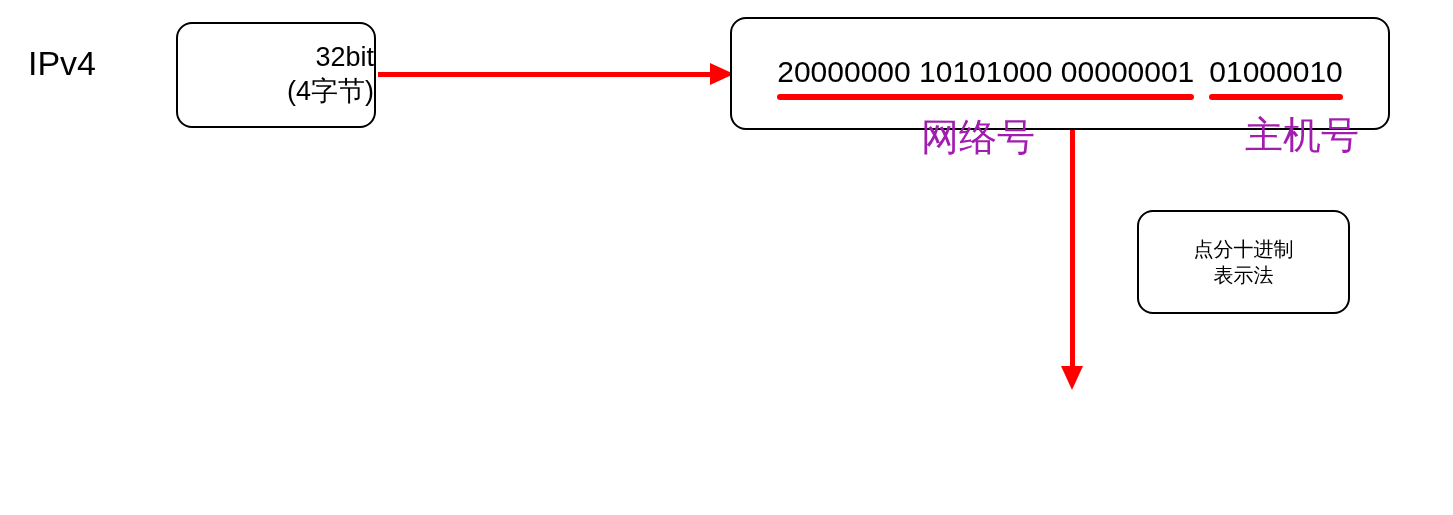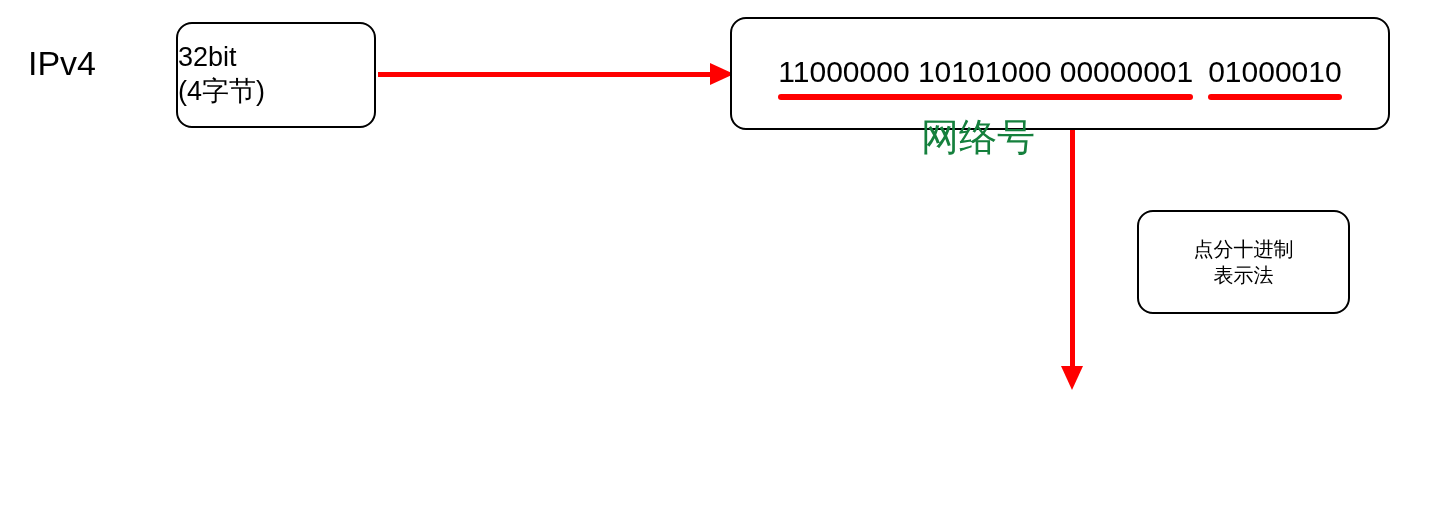--- a/index.html
+++ b/index.html
@@ -20,21 +20,21 @@
   .box{
     position:absolute;
     border:2.5px solid #000;
     border-radius:16px;
     background:#fff;
     box-sizing:border-box;
   }
   
   .bit-box{
     left:176px;top:22px;width:200px;height:106px;
-    display:flex;flex-direction:column;justify-content:center;align-items:flex-start;
+    display:flex;flex-direction:column;justify-content:center;align-items:flex-end;
     font-size:27px;line-height:1.25;
   }
   
   .h-arrow{
     position:absolute;left:378px;top:63px;
     display:flex;align-items:center;
   }
   .h-line{width:332px;height:5px;background:#ff0000;}
   .h-head{
     width:0;height:0;
@@ -48,21 +48,21 @@
     display:flex;justify-content:center;align-items:flex-start;
     padding-top:36px;gap:15px;
   }
   .binary-group{display:flex;flex-direction:column;align-items:center;}
   .binary-text{font-size:30px;white-space:nowrap;}
   .underline{
     height:6px;width:100%;background:#ff0000;border-radius:3px;margin-top:5px;
   }
   
   .red-label{
-    position:absolute;color:#15803d;font-size:38px;white-space:nowrap;
+    position:absolute;color:#a21caf;font-size:38px;white-space:nowrap;
   }
   .network-label{left:921px;top:112px;}
   .host-label{left:1245px;top:110px;}
   
   .v-arrow{
     position:absolute;left:1061px;top:130px;
     display:flex;flex-direction:column;align-items:center;
   }
   .v-line{width:5px;height:236px;background:#ff0000;}
   .v-head{
@@ -101,30 +101,31 @@
     <div>(4字节)</div>
   </div>
 
   <div class="h-arrow">
     <div class="h-line"></div>
     <div class="h-head"></div>
   </div>
 
   <div class="box binary-box">
     <div class="binary-group">
-      <span class="binary-text">11000000 10101000 00000001</span>
+      <span class="binary-text">20000000 10101000 00000001</span>
       <div class="underline"></div>
     </div>
     <div class="binary-group">
       <span class="binary-text">01000010</span>
       <div class="underline"></div>
     </div>
   </div>
 
   <div class="red-label network-label">网络号</div>
+  <div class="red-label host-label">主机号</div>
 
   <div class="v-arrow">
     <div class="v-line"></div>
     <div class="v-head"></div>
   </div>
 
   <div class="box notation-box">
     <div>点分十进制</div>
     <div>表示法</div>
   </div>

